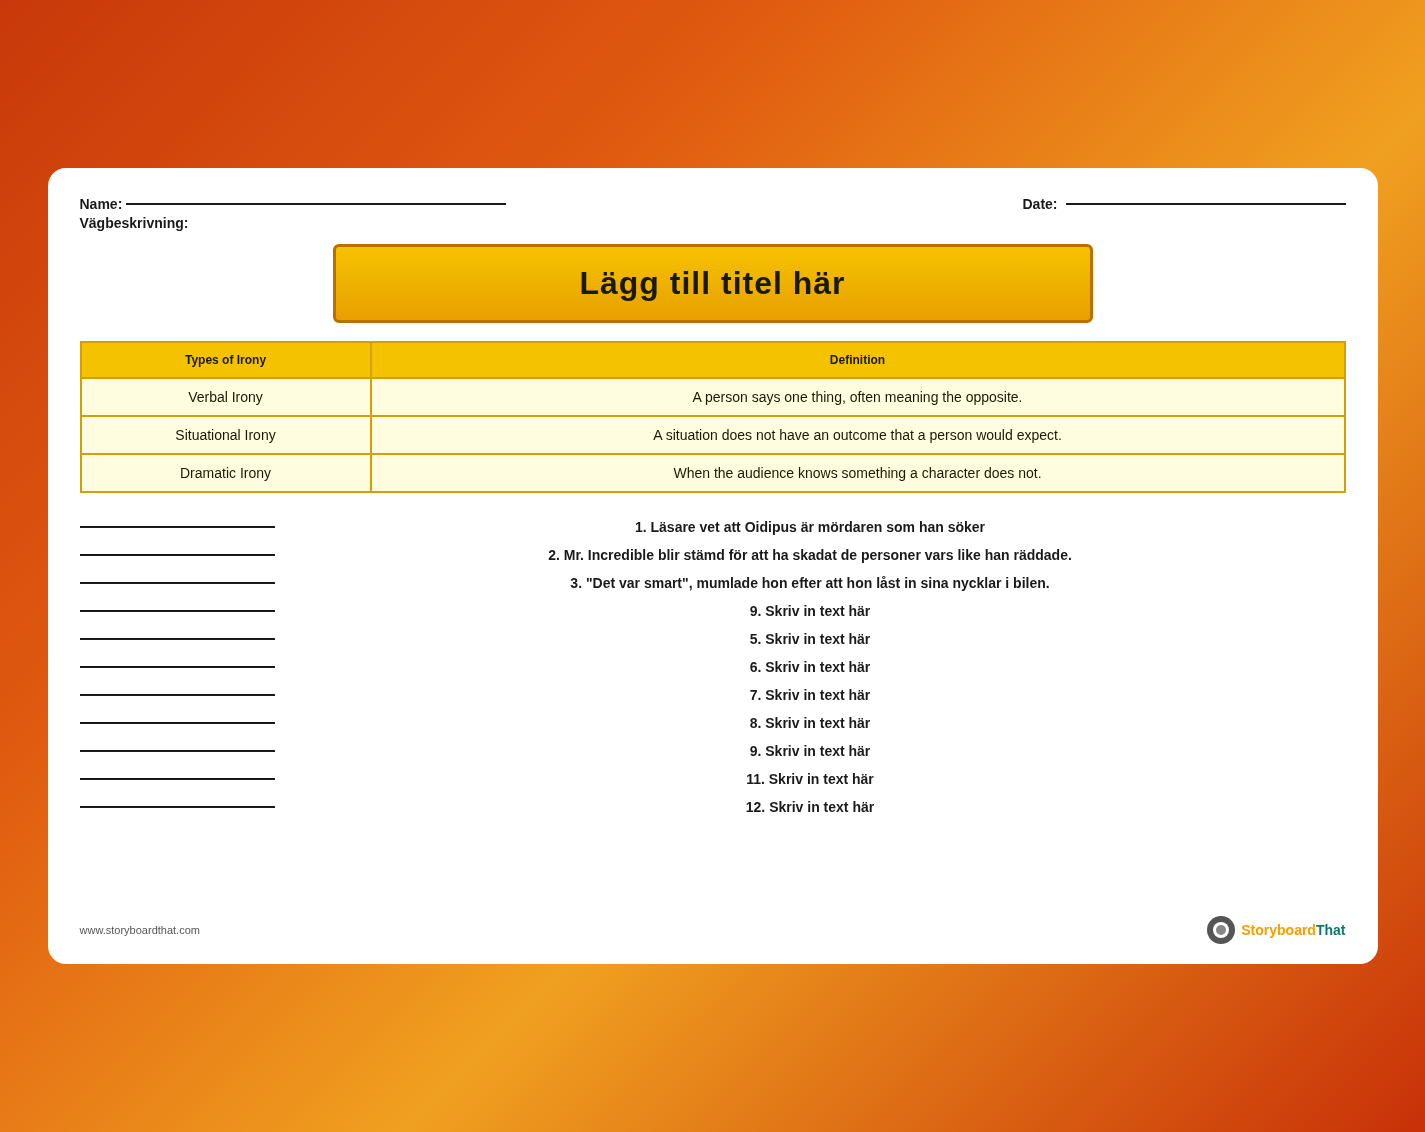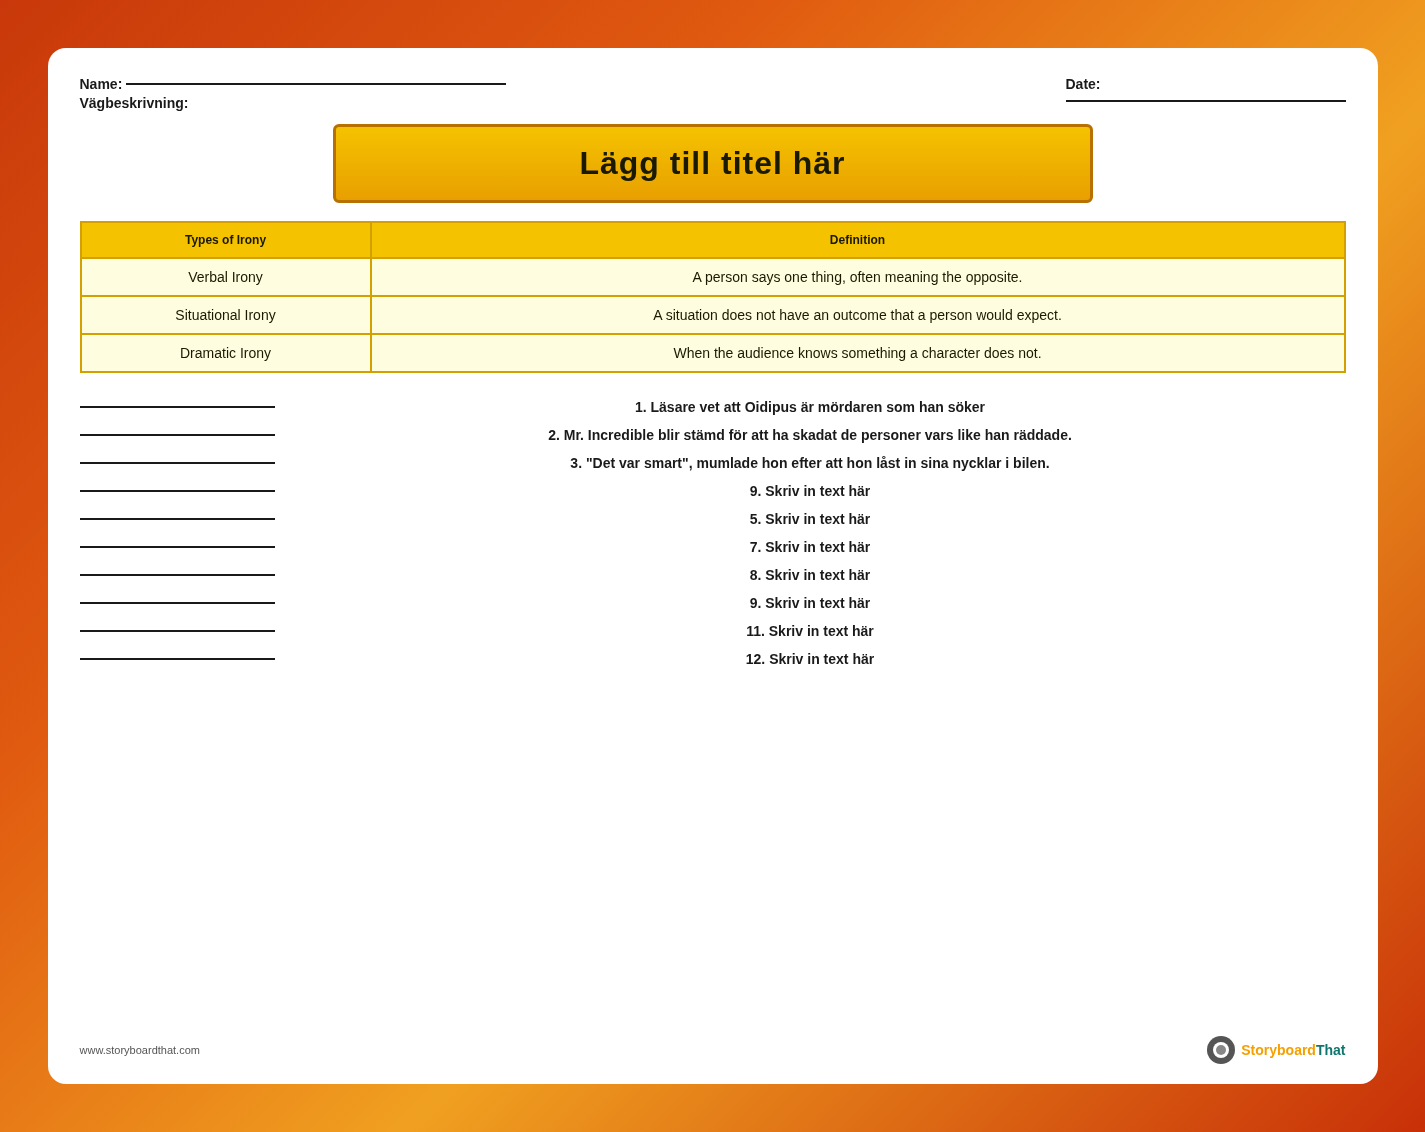--- a/index.html
+++ b/index.html
@@ -7,21 +7,21 @@
       width: 1425px;
       height: 1132px;
       background: linear-gradient(135deg, #c8380a 0%, #e05a10 30%, #f0a020 60%, #c83008 100%);
       display: flex;
       align-items: center;
       justify-content: center;
       font-family: Arial, sans-serif;
     }
     .page-container {
       width: 1330px;
-      height: 1036px;
+      height: 796px;
       background: #fff;
       border-radius: 18px;
       padding: 28px 32px 20px 32px;
       position: relative;
       display: flex;
       flex-direction: column;
     }
     .header-row {
       display: flex;
       justify-content: space-between;
@@ -39,23 +39,22 @@
     }
     .header-underline {
       display: inline-block;
       width: 380px;
       border-bottom: 2px solid #1a1a1a;
       margin-left: 4px;
       vertical-align: middle;
     }
     .header-date-row {
       display: flex;
-      align-items: flex-start;
+      align-items: center;
       gap: 8px;
-      flex-direction: column;
     }
     .header-date-label {
       font-weight: bold;
       font-size: 14px;
       color: #1a1a1a;
     }
     .header-date-underline {
       display: inline-block;
       width: 280px;
       border-bottom: 2px solid #1a1a1a;
@@ -223,20 +222,24 @@
       <div class="item-row">
         <div class="item-answer-line"></div>
         <span class="item-text">9. Skriv in text här</span>
       </div>
       <div class="item-row">
         <div class="item-answer-line"></div>
         <span class="item-text">5. Skriv in text här</span>
       </div>
       <div class="item-row">
         <div class="item-answer-line"></div>
+        <span class="item-text">6. Skriv in text här</span>
+      </div>
+      <div class="item-row">
+        <div class="item-answer-line"></div>
         <span class="item-text">7. Skriv in text här</span>
       </div>
       <div class="item-row">
         <div class="item-answer-line"></div>
         <span class="item-text">8. Skriv in text här</span>
       </div>
       <div class="item-row">
         <div class="item-answer-line"></div>
         <span class="item-text">9. Skriv in text här</span>
       </div>

